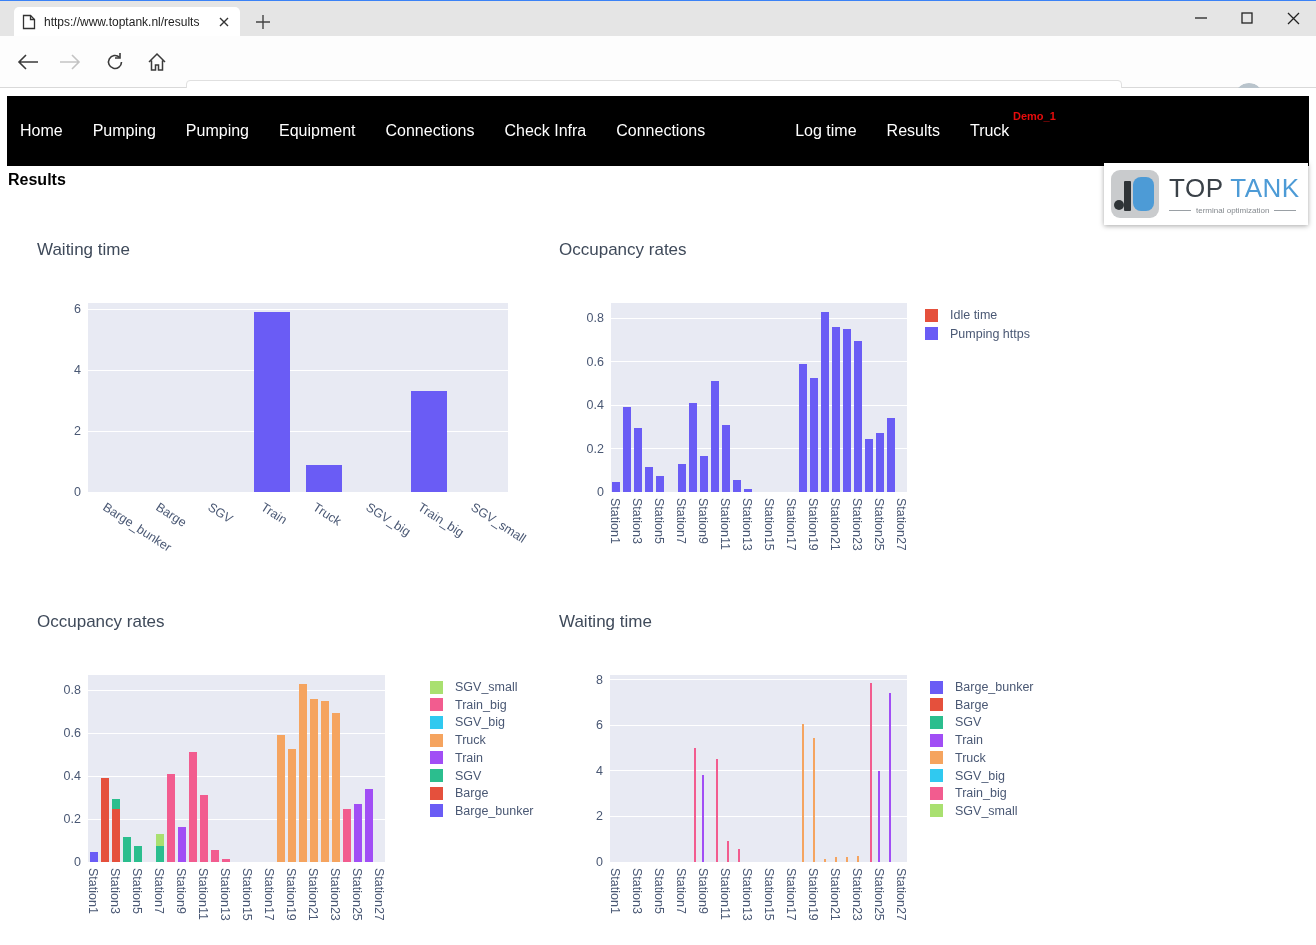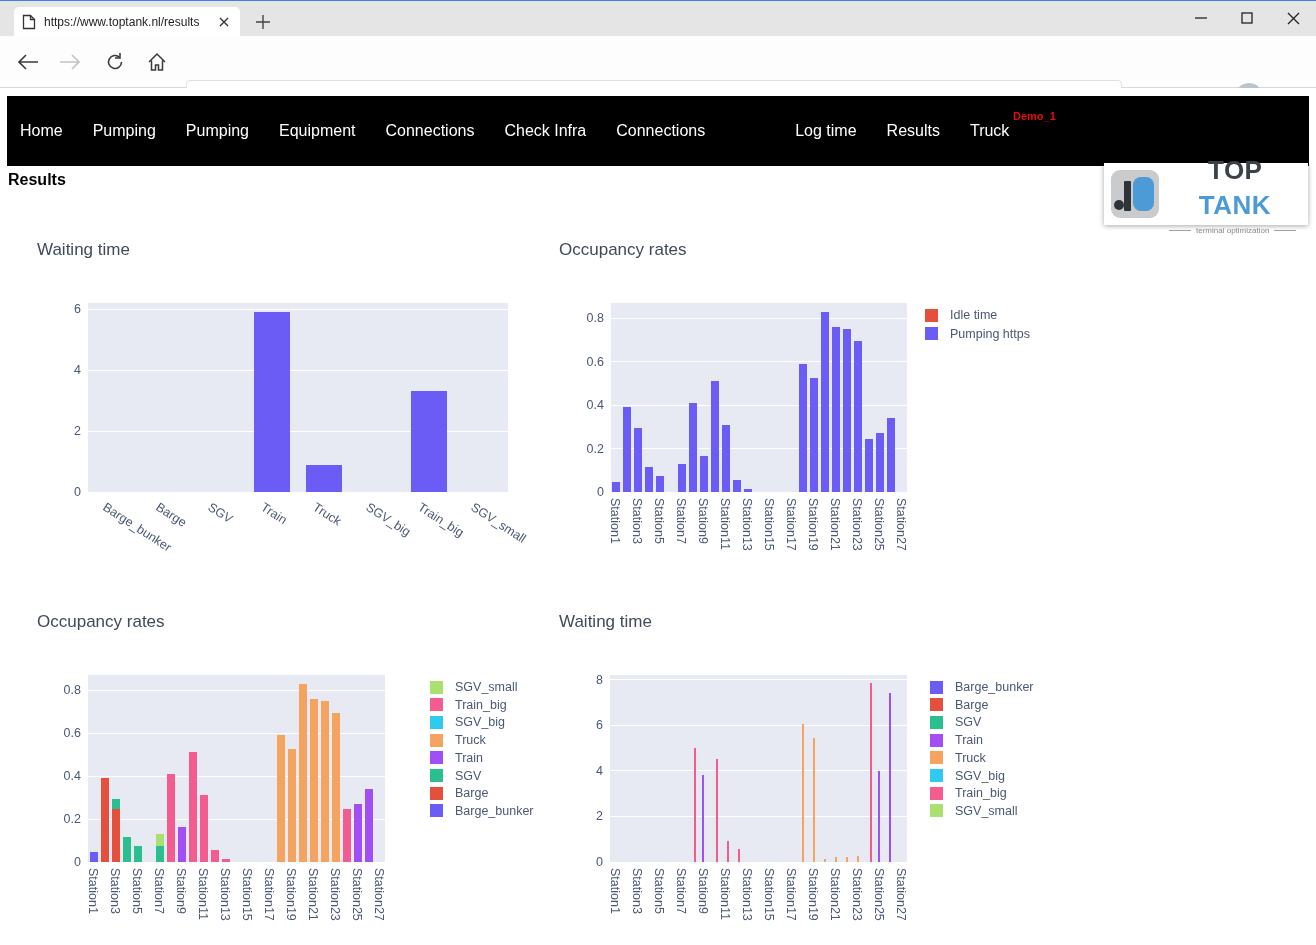--- a/index.html
+++ b/index.html
@@ -44,21 +44,21 @@
   .page-heading { position:absolute; left:8px; top:83px; font-size:16px; font-weight:bold; color:#000; }
 
   
   .logo { position:absolute; right:8px; top:75px; width:204px; height:62px; background:#fff;
     box-shadow:0 1px 5px rgba(0,0,0,0.35); display:flex; align-items:center; padding:7px; }
   .logo-icon { position:relative; width:48px; height:48px; background:#c9cbcd; border-radius:9px; flex:none; }
   .logo-bar { position:absolute; left:13px; top:11px; width:7px; height:30px; background:#2f3437; border-radius:1px; }
   .logo-tank { position:absolute; left:22px; top:7px; width:21px; height:34px; background:#4d9bd6; border-radius:8px; }
   .logo-pump { position:absolute; left:3px; top:30px; width:10px; height:10px; background:#2f3437; border-radius:50%; }
   .logo-text { margin-left:10px; }
-  .logo-title { font-size:26px; font-weight:bold; letter-spacing:0.5px; color:#3a4148; line-height:35px;text-align:center; }
+  .logo-title { font-size:26px; font-weight:normal; letter-spacing:0.5px; color:#3a4148; line-height:29px;text-align:center; }
   .logo-title .blue { color:#4d9bd6; }
   .logo-sub { display:flex; align-items:center; gap:5px; margin-top:3px; }
   .logo-sub .dash { height:1px; width:22px; background:#9aa0a5; }
   .logo-sub .subtext { font-size:8px; color:#84898e; white-space:nowrap; }
 
   
   .chart-title { position:absolute; font-size:17px; color:#3f4a5a; }
   .plot { position:absolute; background:#e8eaf3; }
   .gridline { position:absolute; left:0; width:100%; height:1px; background:#fff; }
   .bar { position:absolute; }

